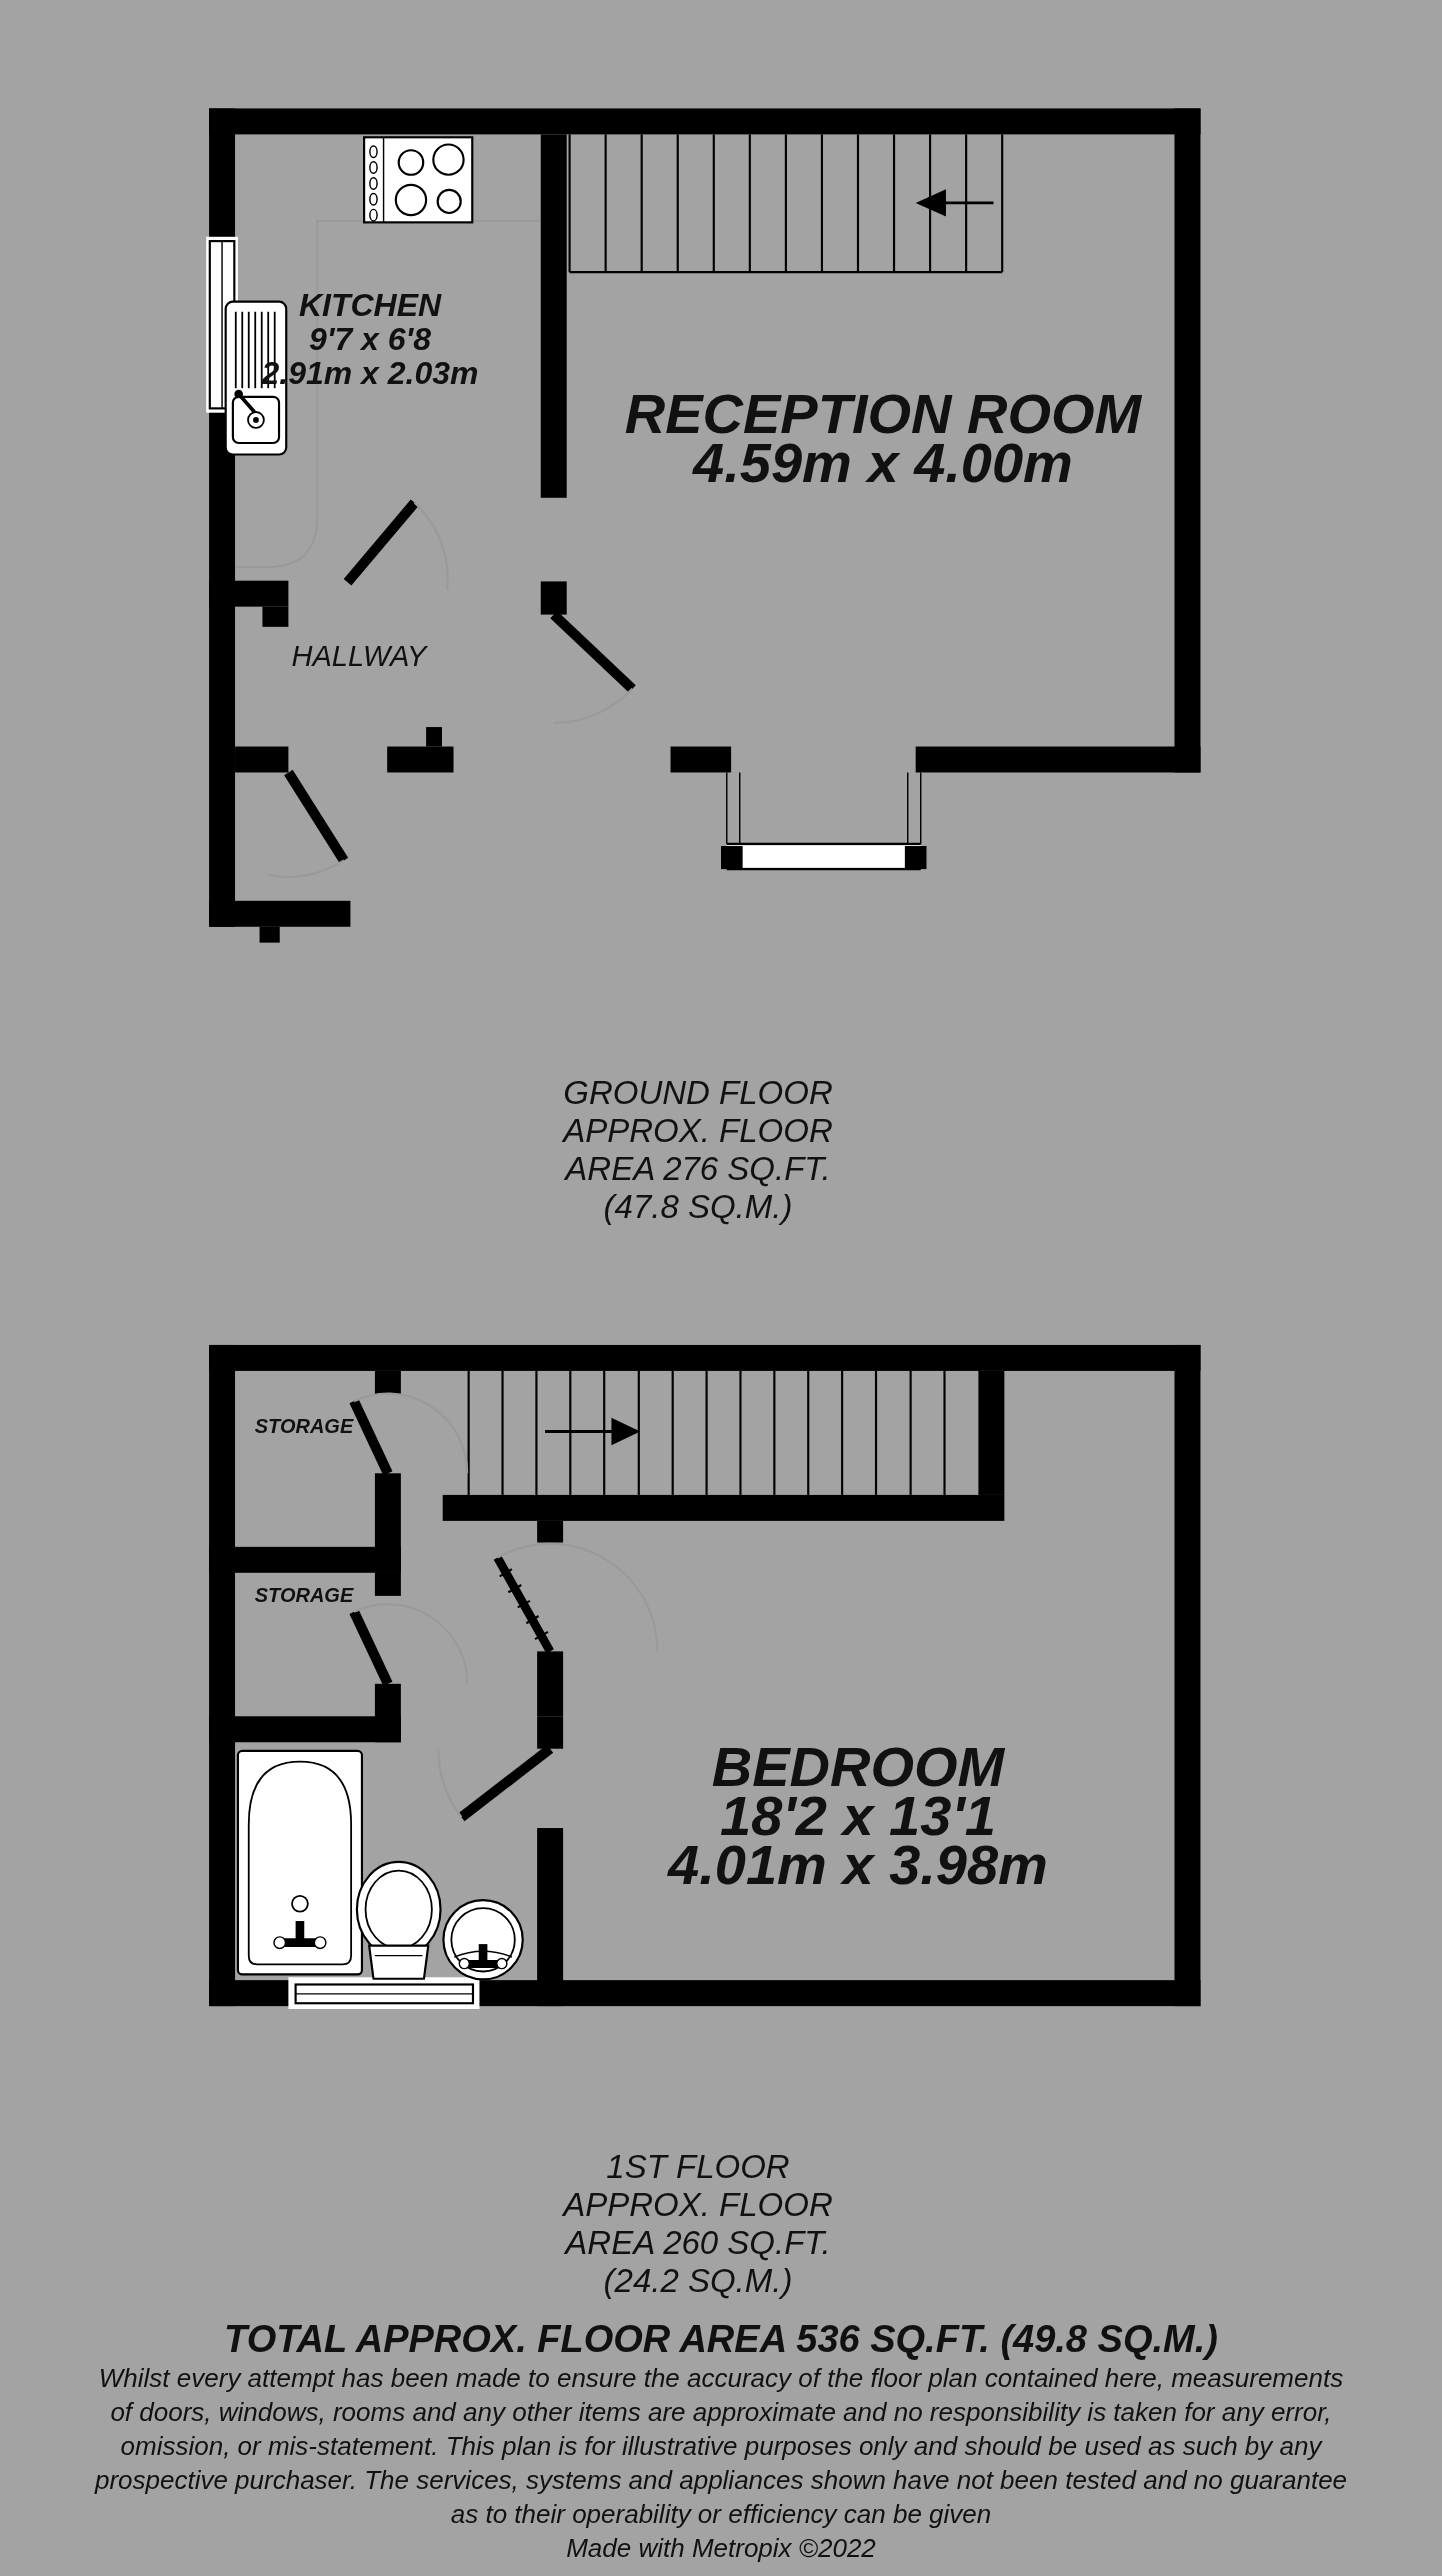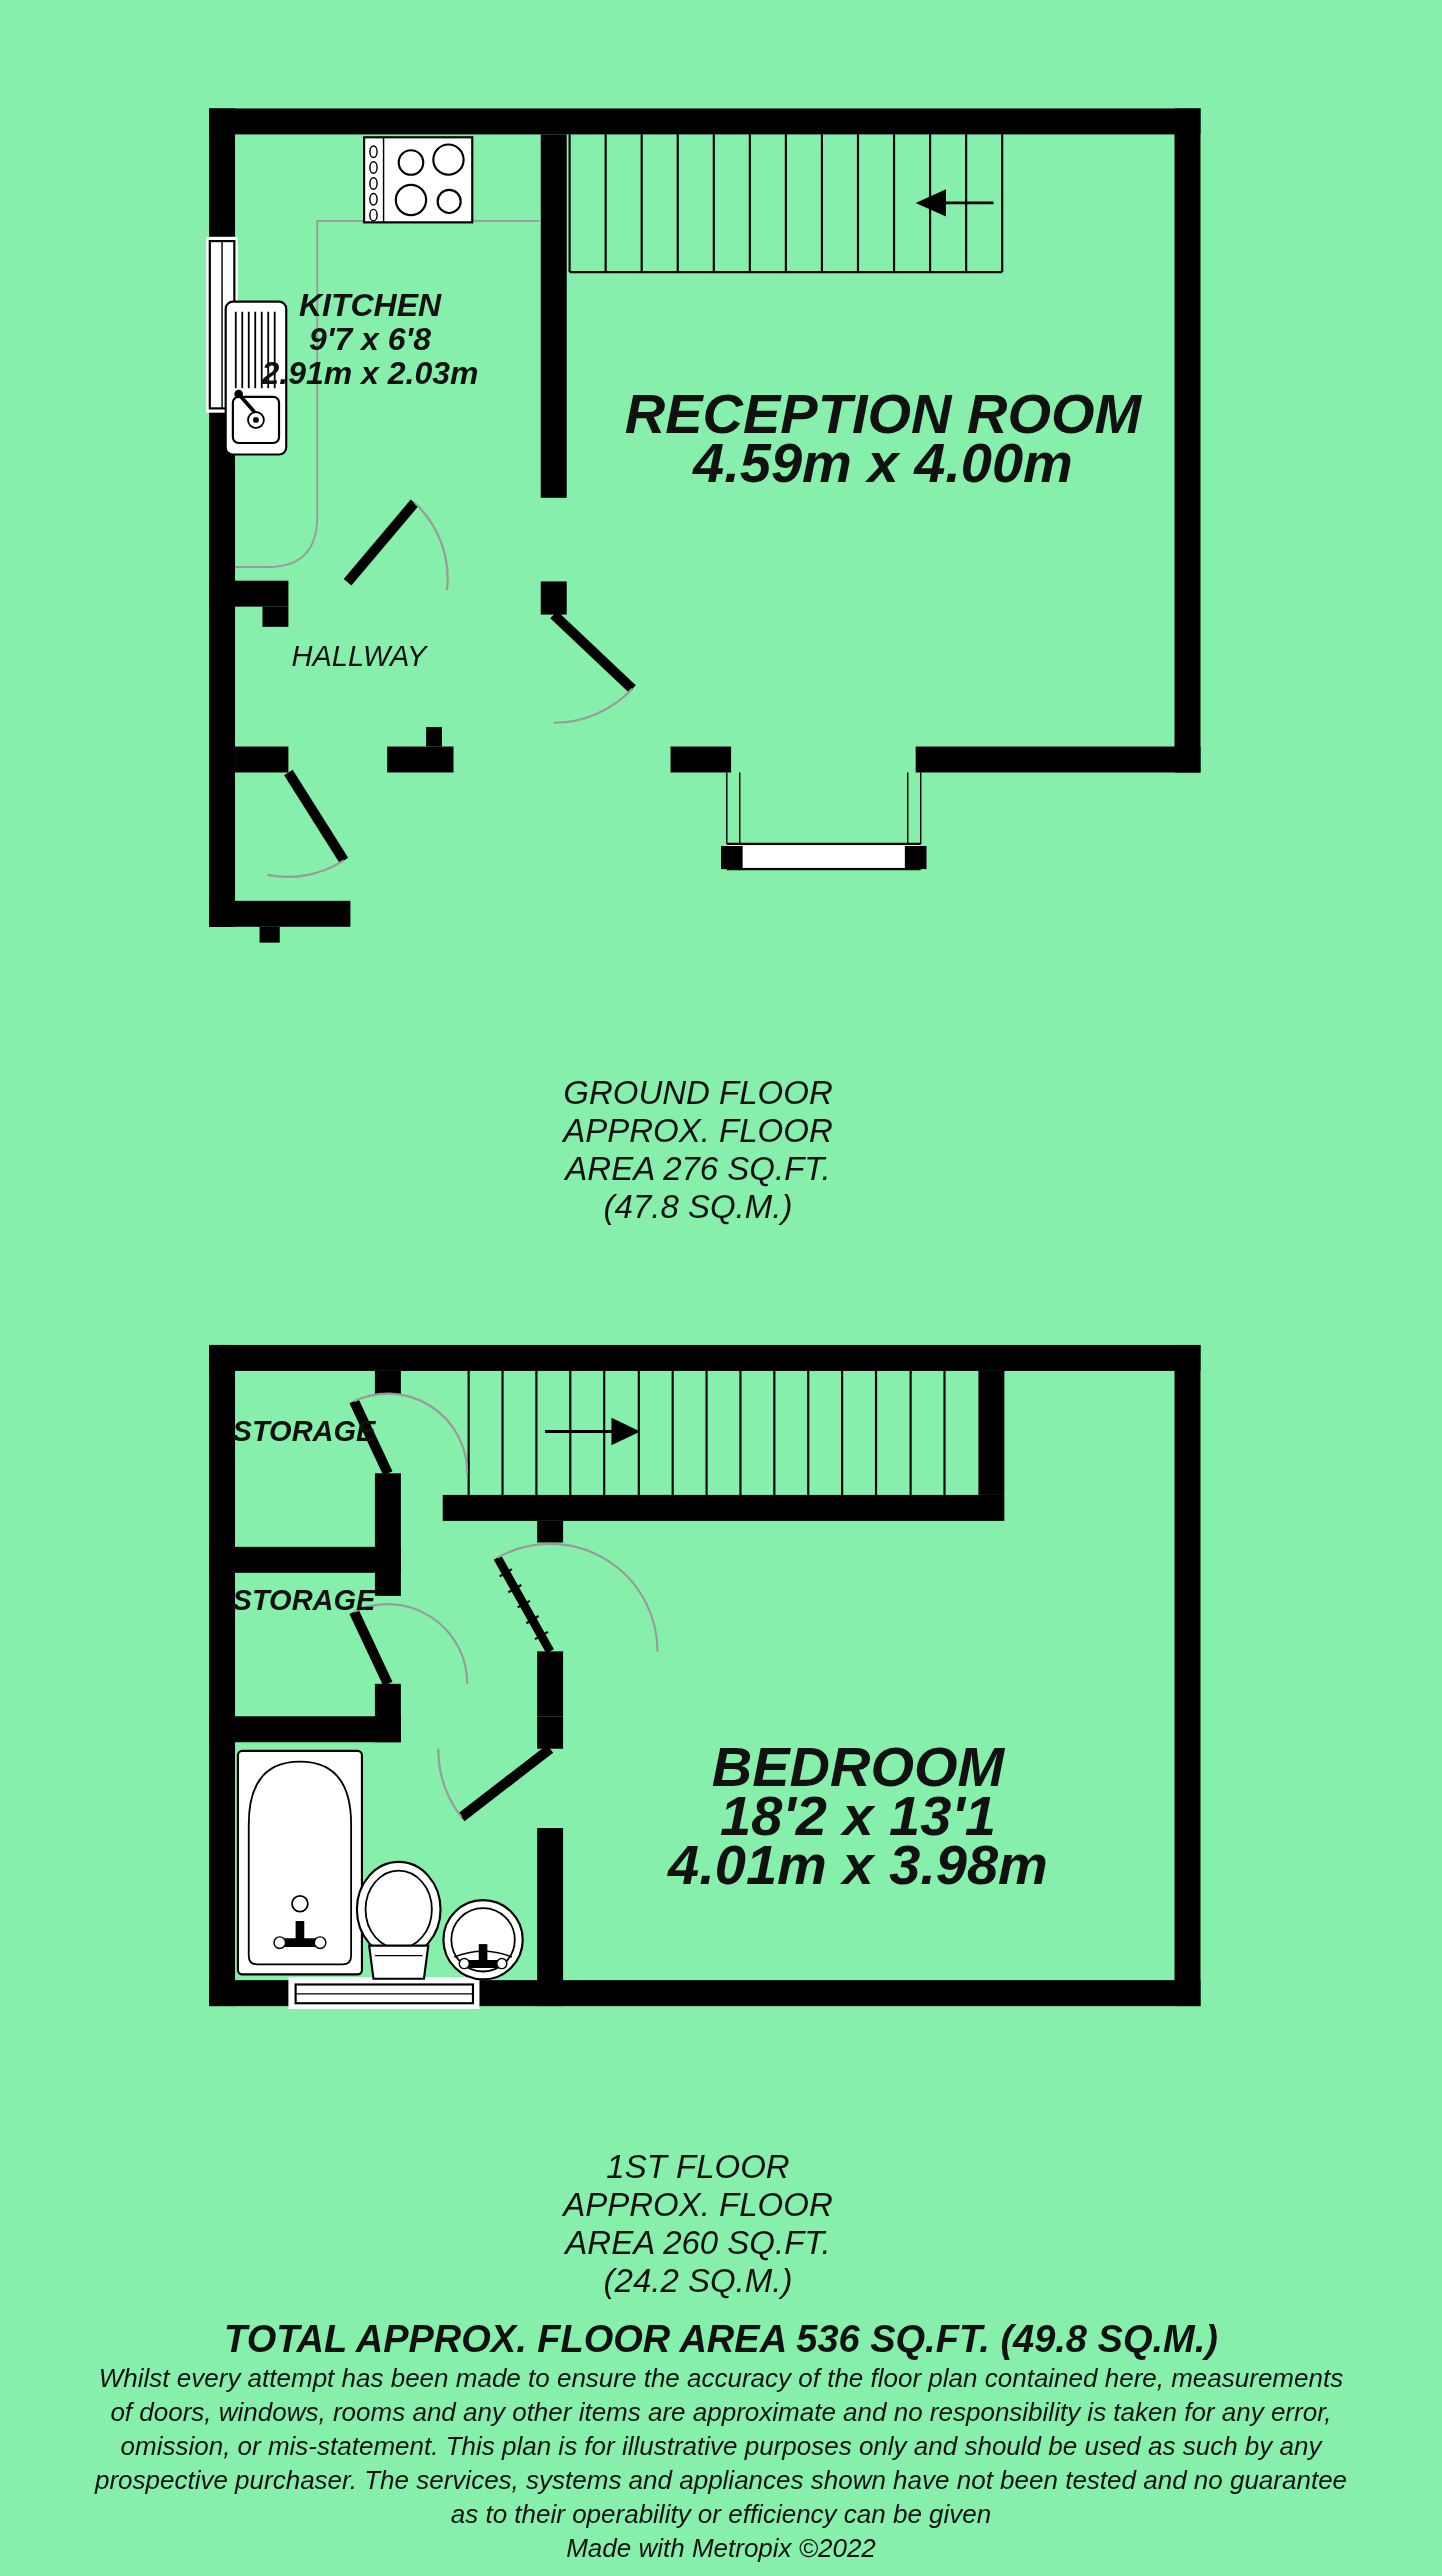--- a/index.html
+++ b/index.html
@@ -1,23 +1,23 @@
 <!DOCTYPE html>
 <html style="font-size:11.5px"><head>
 <meta charset="utf-8">
 <style>
   html,body{margin:0;padding:0;background:#fff;}
-  .page{position:relative;width:1442px;height:2576px;background:#86efac;overflow:hidden;
+  .page{position:relative;width:1442px;height:2576px;background:#a3a3a3;overflow:hidden;
         font-family:"Liberation Sans",sans-serif;color:#111;}
   .plan-svg{position:absolute;left:0;top:0;}
   .lbl{position:absolute;transform:translateX(-50%);text-align:center;font-style:italic;white-space:nowrap;}
   .room-big{font-size:56px;font-weight:bold;line-height:49px;}
   .room-kitchen{font-size:32px;font-weight:bold;line-height:34px;}
   .room-small{font-size:29px;font-weight:normal;}
-  .room-storage{font-size:29px;font-weight:bold;}
+  .room-storage{font-size:20px;font-weight:bold;}
   .caption{font-size:33px;line-height:38px;}
   .total{font-size:38px;font-weight:bold;}
   .disclaimer{font-size:26px;line-height:34px;}
 </style>
 </head>
 <body>
 
 <div class="page">
 
 <svg class="plan-svg" width="1442" height="2576" viewBox="0 0 2000 3572">

